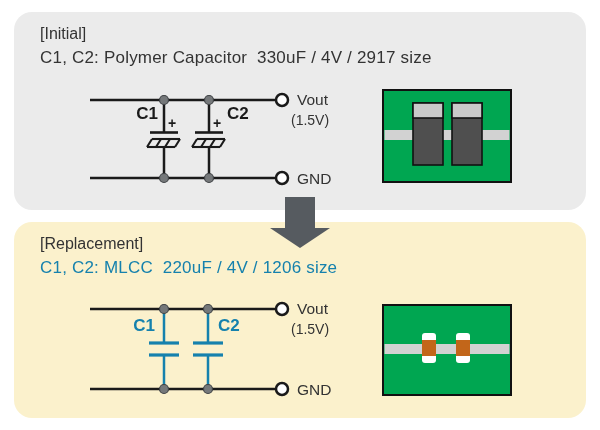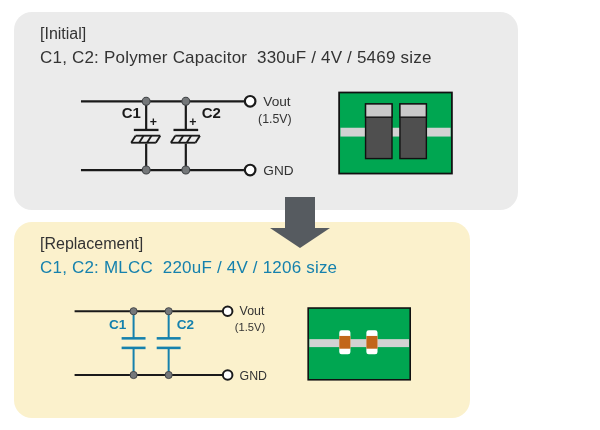--- a/index.html
+++ b/index.html
@@ -1,22 +1,22 @@
 <!DOCTYPE html>
 <html style="--initial-bg: #ebebeb; --replacement-bg: #fbf1cc; --accent-teal: #1581ad; --arrow: #565b60; --pcb-green: #00a651; --trace-gray: #d2d2d2; --polymer-body: #4f4f4f; --polymer-terminal: #c9c9c9; --mlcc-body: #c2661a; --mlcc-terminal: #ffffff; --wire: #1a1a1a; --text: #333333;"><head>
 <meta charset="utf-8">
 <style>
   html,body{margin:0;padding:0;}
   body{
     width:600px;height:430px;position:relative;background:#ffffff;
     font-family:"Liberation Sans", sans-serif;overflow:hidden;
   }
   .panel{position:absolute;border-radius:18px;}
-  #initial-panel{left:14px;top:12px;width:504px;height:198px;background:var(--initial-bg);text-align:right;}
-  #replacement-panel{left:14px;top:222px;width:456px;height:196px;background:var(--replacement-bg);}
+  #initial-panel{left:14px;top:12px;width:572px;height:198px;background:var(--initial-bg);text-align:right;}
+  #replacement-panel{left:14px;top:222px;width:572px;height:196px;background:var(--replacement-bg);}
   .tag{position:absolute;left:26px;font-size:16px;color:var(--text);white-space:pre;}
   .subtitle{position:absolute;left:26px;font-size:17px;color:var(--text);white-space:pre;letter-spacing:.2px;}
   .subtitle.accent{color:var(--accent-teal);font-weight:400;}
   #initial-panel .tag{top:13px;}
   #initial-panel .subtitle{top:36px;}
   #replacement-panel .tag{top:13px;}
   #replacement-panel .subtitle{top:36px;}
   svg.panel-art{position:absolute;left:0;top:0;width:100%;height:100%;display:block;}
   #transition-arrow{position:absolute;left:265px;top:192px;width:70px;height:60px;z-index:5;}
 
@@ -38,21 +38,21 @@
   .poly-terminal{fill:var(--polymer-terminal);stroke:#111111;stroke-width:1.6;}
   .mlcc-terminal{fill:var(--mlcc-terminal);}
   .mlcc-body{fill:var(--mlcc-body);}
   .arrow-shape{fill:var(--arrow);}
 </style>
 </head>
 <body>
 
 <div class="panel" id="initial-panel">
   <div class="tag">[Initial]</div>
-  <div class="subtitle">C1, C2: Polymer Capacitor  330uF / 4V / 5469 size</div>
+  <div class="subtitle">C1, C2: Polymer Capacitor  330uF / 4V / 2917 size</div>
 
   <svg class="panel-art" viewBox="0 0 572 198">
     <g>
 
       <line class="wire" x1="76" y1="88" x2="261" y2="88"></line>
       <line class="wire" x1="76" y1="166" x2="261" y2="166"></line>
 
       <line class="wire" x1="150" y1="88" x2="150" y2="120"></line>
       <line class="wire" x1="150" y1="136" x2="150" y2="166"></line>
       <line class="wire" x1="195" y1="88" x2="195" y2="120"></line>

